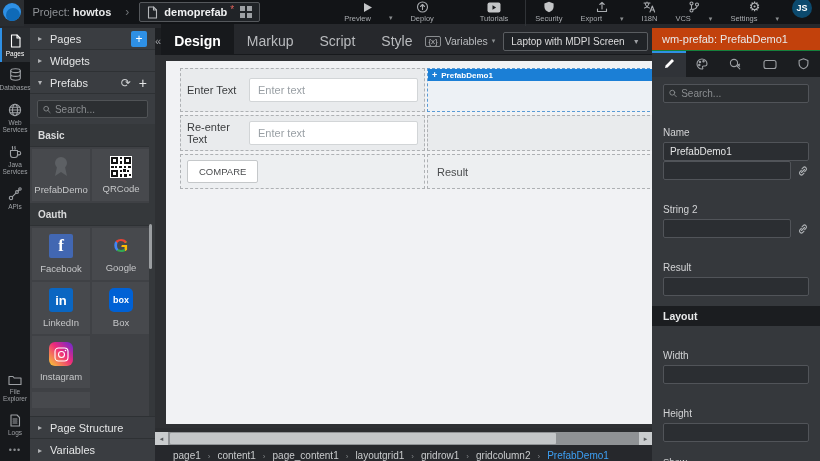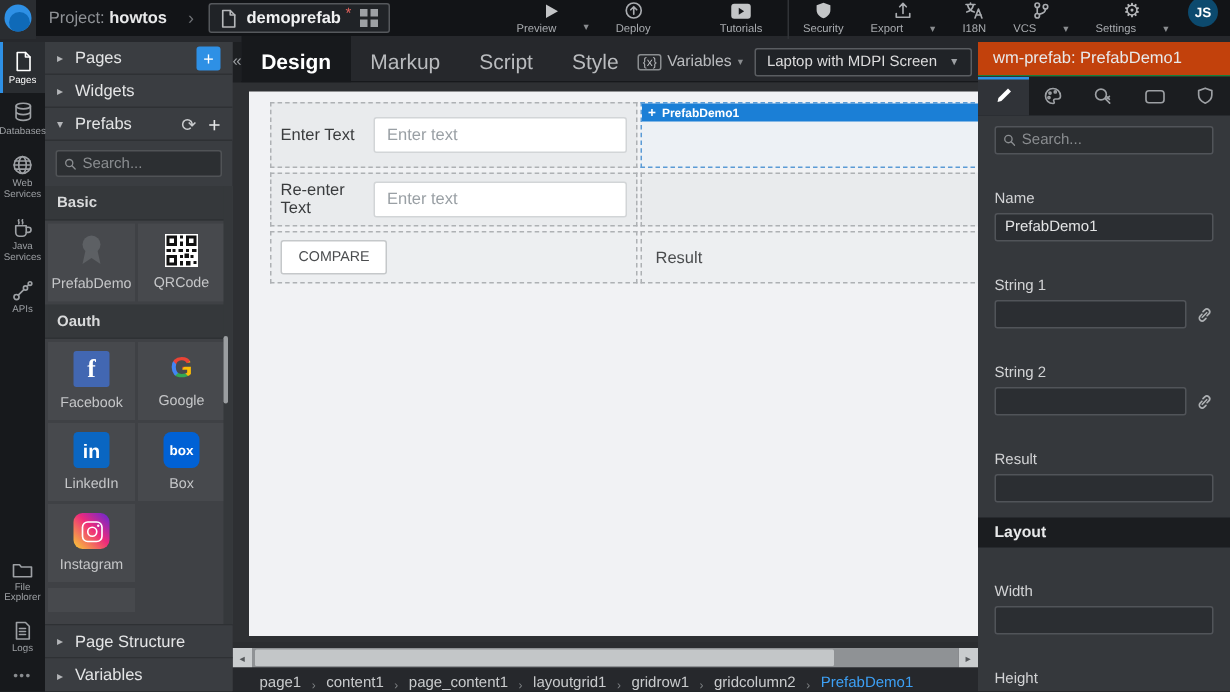--- a/index.html
+++ b/index.html
@@ -574,21 +574,20 @@
             <path d="M6.3 6.3L9 9"></path>
           </svg>
         <input placeholder="Search..." style="">
       </div>
 
       <div class="prop-label">Name</div>
       <div class="prop-row">
         <input class="prop-input" value="PrefabDemo1" style="">
       </div>
 
-      <div class="prop-label">String 1</div>
       <div class="prop-row">
         <input class="prop-input" style="">
         <span class="link-ic">
           <svg class="ic" width="12" height="12" viewBox="0 0 12 12" style="color:#aeb1b4">
               <path d="M4.5 7.5l3-3"></path>
               <path d="M5 3.8l1.2-1.2a1.9 1.9 0 012.7 2.7L7.7 6.5M7 8.2L5.8 9.4a1.9 1.9 0 01-2.7-2.7l1.2-1.2"></path>
             </svg>
         </span>
       </div>
 

